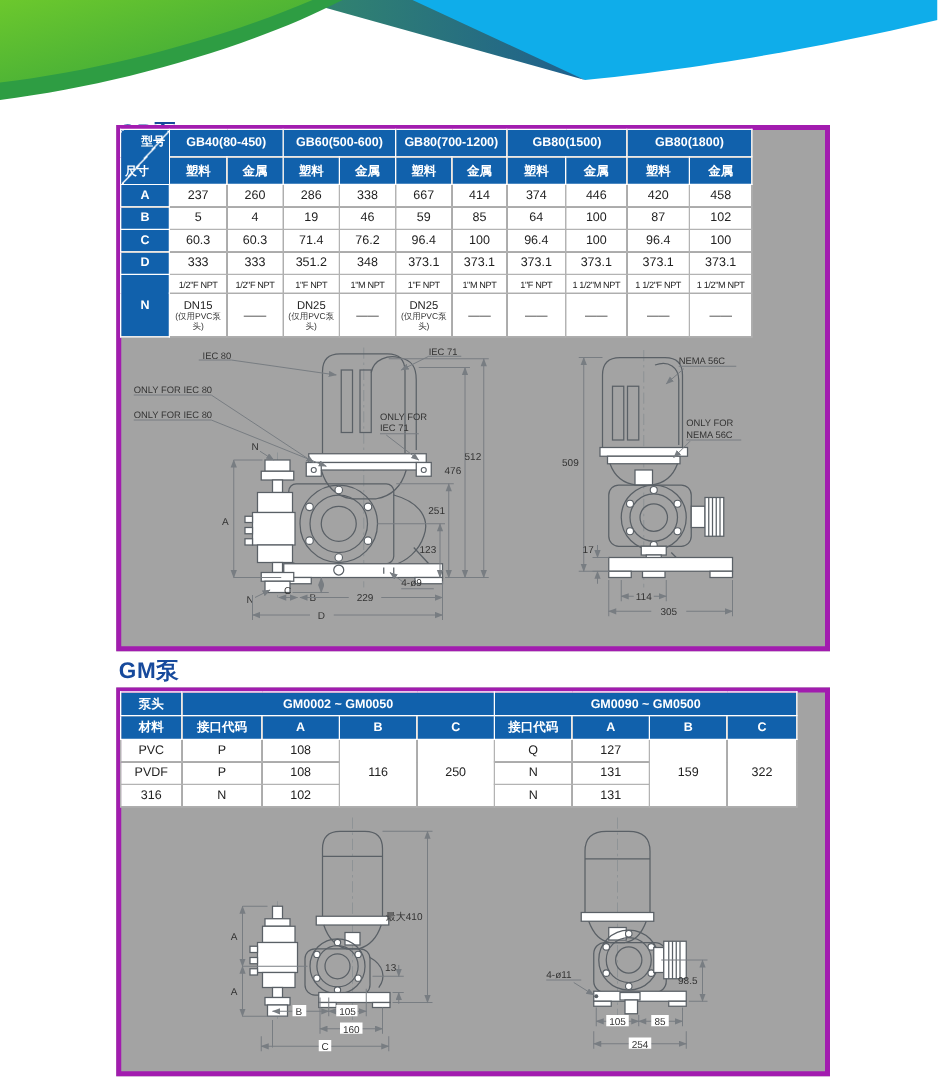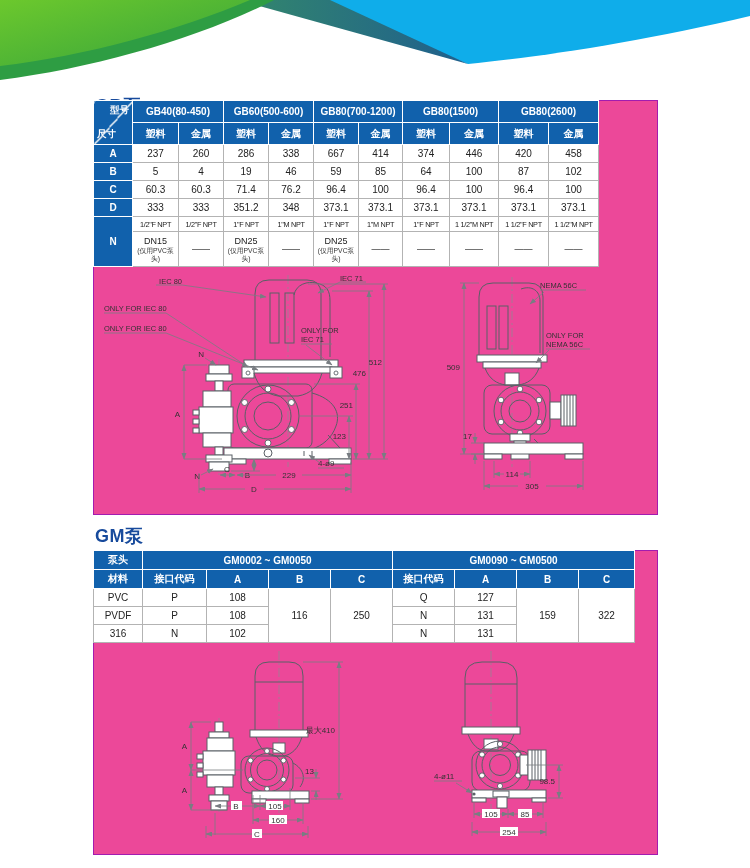--- a/index.html
+++ b/index.html
@@ -2,21 +2,21 @@
 <html><head>
 <meta charset="utf-8">
 <style>
   html,body{margin:0;padding:0;}
   body{width:750px;height:868px;position:relative;background:#fff;
        font-family:"Liberation Sans",sans-serif;color:#222;overflow:hidden;}
   .abs{position:absolute;}
   
   .sec-heading{position:absolute;left:95px;font-size:18px;font-weight:bold;color:#174a9c;letter-spacing:.5px;}
   
-  .sec-box{position:absolute;left:93px;border:1px solid #a21caf;background:#ec4899;}
+  .sec-box{position:absolute;left:93px;border:4px solid #a21caf;background:#a3a3a3;}
   
   table{border-collapse:collapse;table-layout:fixed;font-size:10px;position:absolute;left:-1px;top:-1px;}
   th,td{padding:0;text-align:center;vertical-align:middle;overflow:hidden;}
   th.h{background:#1161ac;color:#fff;font-weight:bold;border:1px solid #fff;font-size:10px;}
   td{border:1px solid #b3b3b3;background:#fff;color:#222;}
   tr.hr1{height:22px;} tr.hr2{height:22px;} tr.dr{height:18px;}
   tr.n1{height:15px;} tr.n1 td{font-size:7.3px;letter-spacing:-0.3px;}
   tr.n2{height:35px;margin-top:20px;}
   .dnm{font-size:9px;line-height:11px;} .dnn{font-size:6.8px;line-height:8px;color:#333;}
   
@@ -86,21 +86,21 @@
     <tbody>
         <tr class="hr1">
       <th class="diag" rowspan="2">
         <span class="tr">型号</span>
         <span class="bl">尺寸</span>
       </th>
       <th class="h" colspan="2">GB40(80-450)</th>
       <th class="h" colspan="2">GB60(500-600)</th>
       <th class="h" colspan="2">GB80(700-1200)</th>
       <th class="h" colspan="2">GB80(1500)</th>
-      <th class="h" colspan="2">GB80(2600)</th>
+      <th class="h" colspan="2">GB80(1800)</th>
     </tr>
     <tr class="hr2">
       <th class="h">塑料</th>
       <th class="h">金属</th>
       <th class="h">塑料</th>
       <th class="h">金属</th>
       <th class="h">塑料</th>
       <th class="h">金属</th>
       <th class="h">塑料</th>
       <th class="h">金属</th>

